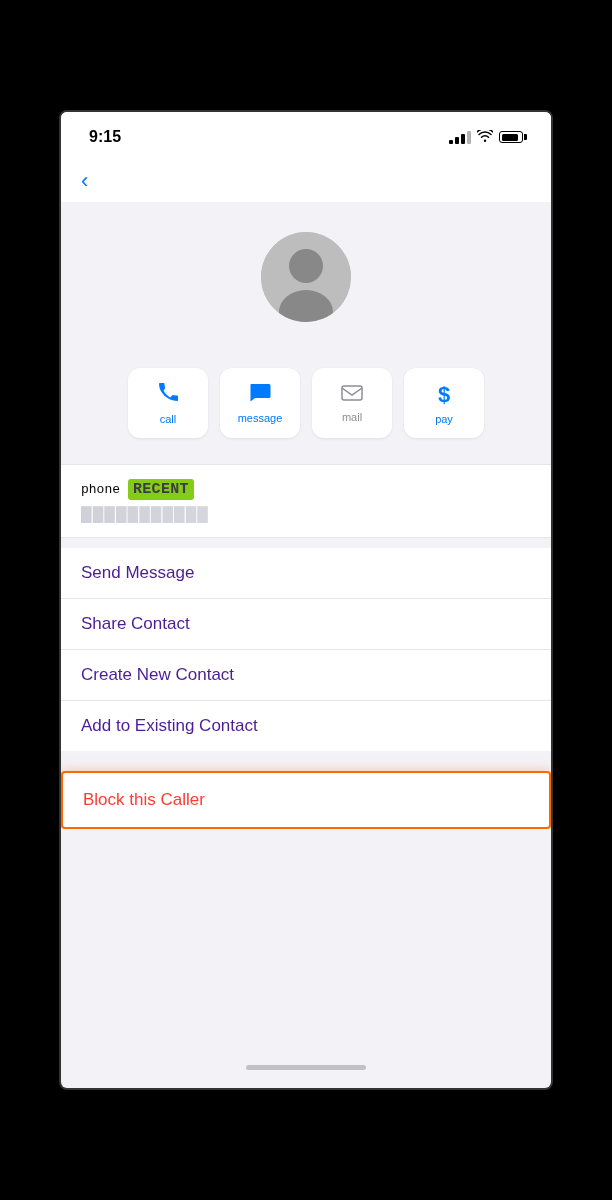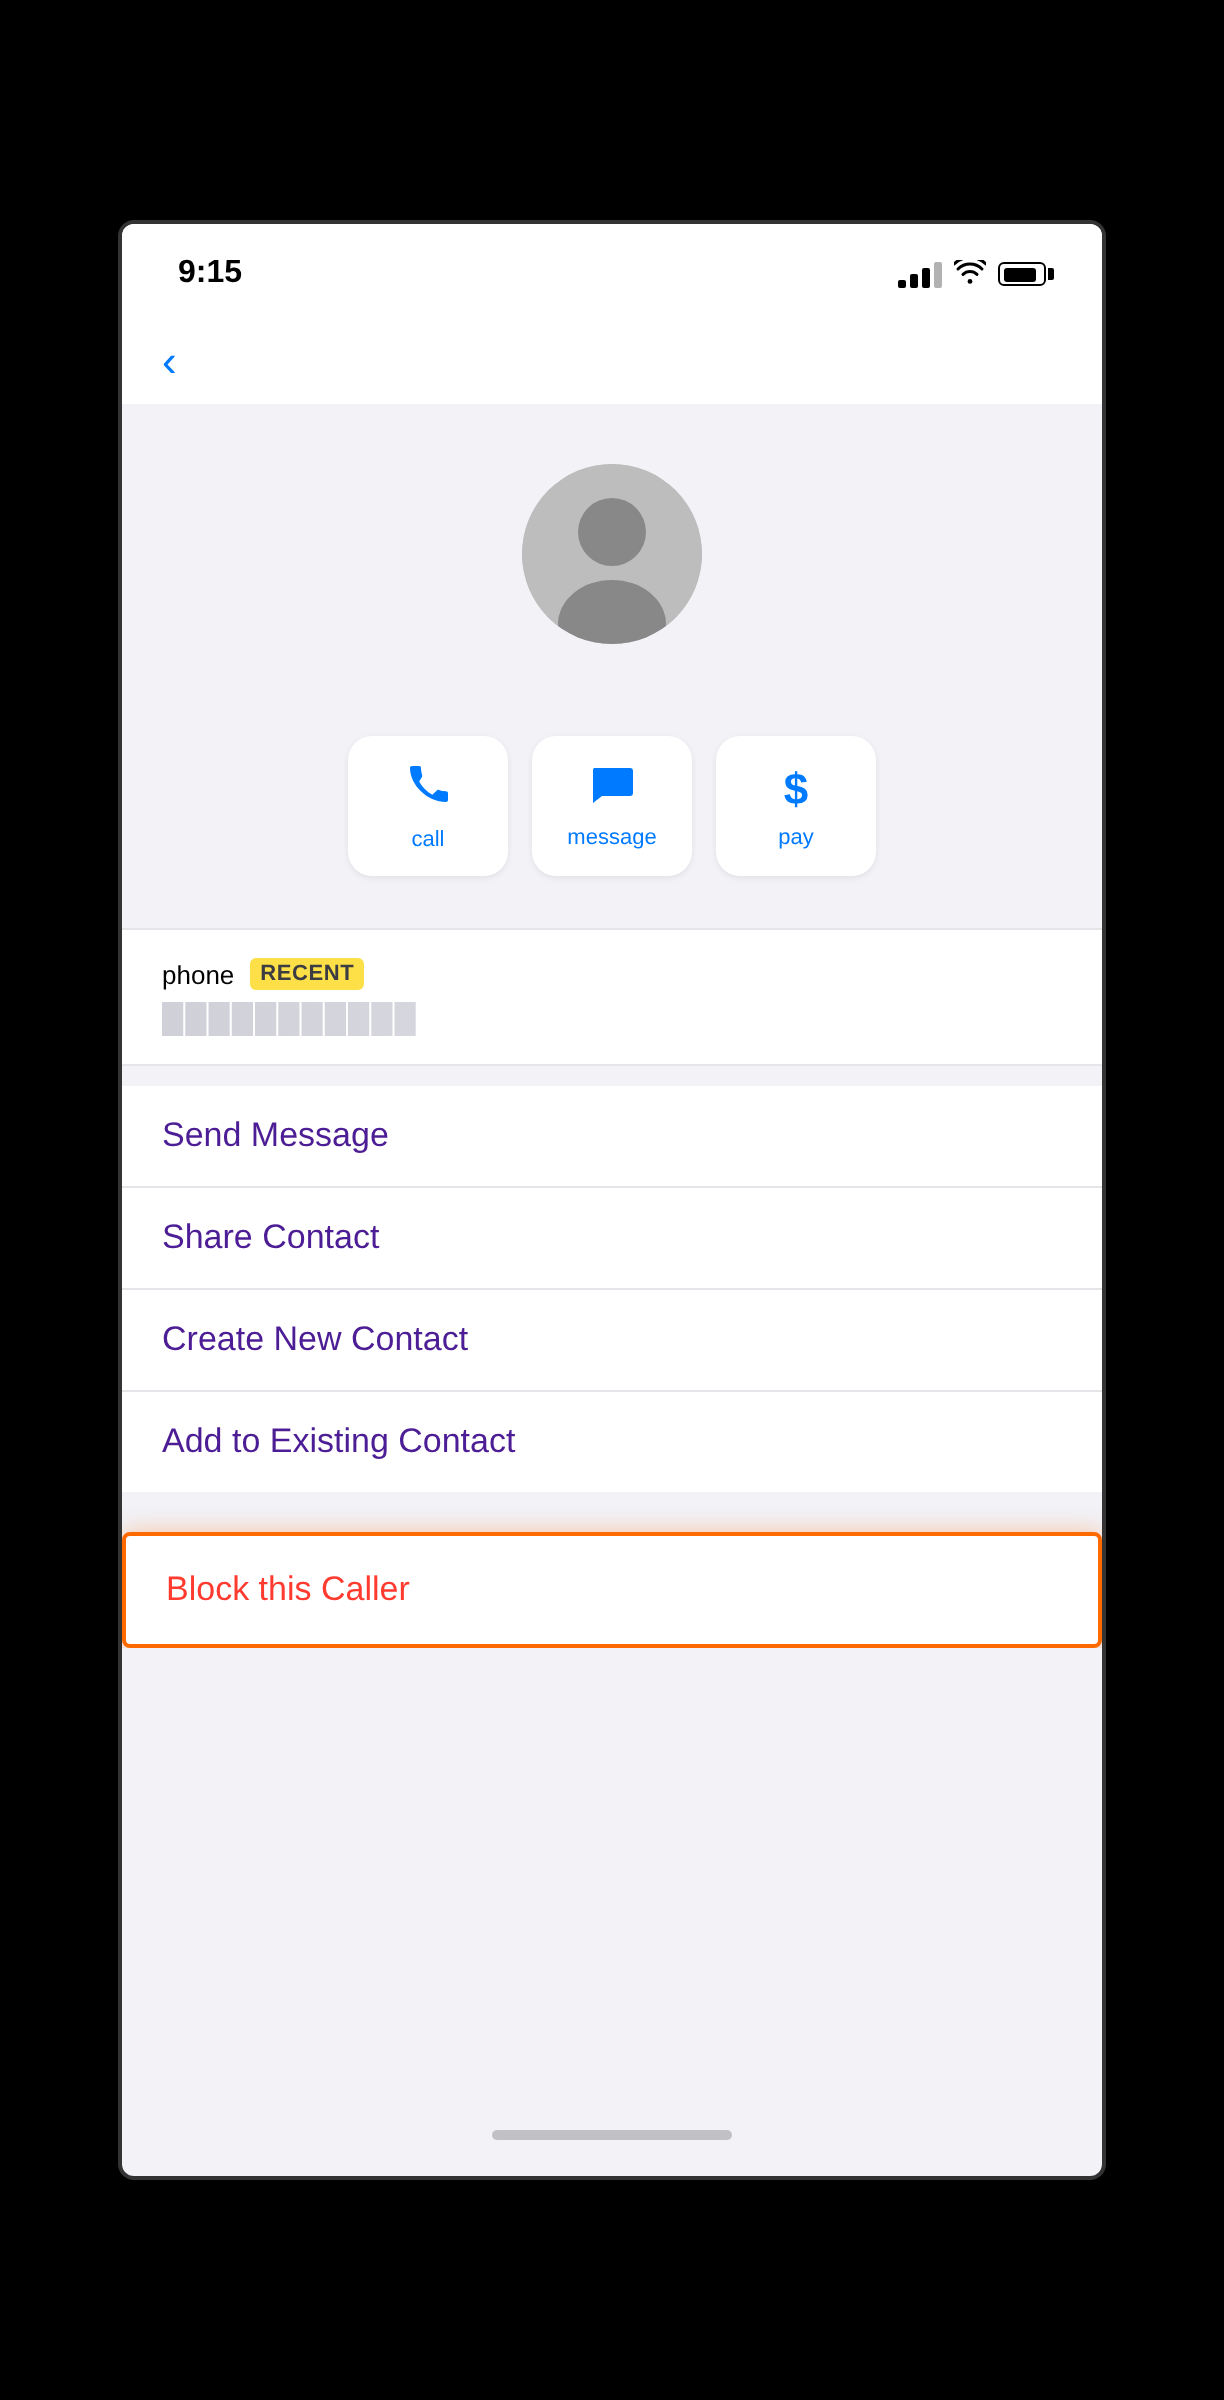--- a/index.html
+++ b/index.html
@@ -153,30 +153,32 @@
     .phone-label-row {
       display: flex;
       align-items: center;
       gap: 8px;
       margin-bottom: 6px;
     }
     .phone-label {
       font-size: 13px;
       color: #000;
       font-weight: 400;
+      font-family: Liberation Mono, monospace;
     }
     .recent-badge {
-      background: #fde047;
+      background: #84cc16;
       color: #3c3c43;
-      font-size: 11px;
+      font-size: 15px;
       font-weight: 600;
       padding: 2px 5px;
       border-radius: 3px;
       text-transform: uppercase;
       letter-spacing: 0.3px;
+      font-family: Liberation Mono, monospace;
     }
     .phone-number {
       font-size: 15px;
       color: #b0b0b8;
       background: linear-gradient(90deg, #d0d0d8 0%, #e0e0e8 40%, #f0f0f5 60%, #e0e0e8 80%, #d0d0d8 100%);
       background-size: 200% 100%;
       -webkit-background-clip: text;
       -webkit-text-fill-color: transparent;
       filter: blur(0px);
       letter-spacing: 1px;
@@ -282,20 +284,29 @@
     <div class="action-btn">
       <span class="action-btn-icon">
         <svg width="22" height="20" viewBox="0 0 22 20">
           <path d="M2 2h18a1.5 1.5 0 0 1 1.5 1.5v11A1.5 1.5 0 0 1 20 16H6l-4.5 3.5V3.5A1.5 1.5 0 0 1 2 2z" fill="#007aff"></path>
         </svg>
       </span>
       <span class="action-btn-label">message</span>
     </div>
 
 
+    <div class="action-btn">
+      <span class="action-btn-icon disabled">
+        <svg width="22" height="16" viewBox="0 0 22 16">
+          <rect x="1" y="1" width="20" height="14" rx="2" fill="none" stroke="#8e8e93" stroke-width="1.5"></rect>
+          <path d="M1 3l10 7 10-7" fill="none" stroke="#8e8e93" stroke-width="1.5"></path>
+        </svg>
+      </span>
+      <span class="action-btn-label disabled">mail</span>
+    </div>
 
     <div class="action-btn">
       <span class="action-btn-icon" style="font-size:22px;font-weight:700;color:#007aff;">$</span>
       <span class="action-btn-label">pay</span>
     </div>
 
   </div>
 
   <div class="phone-section">
     <div class="phone-label-row">

